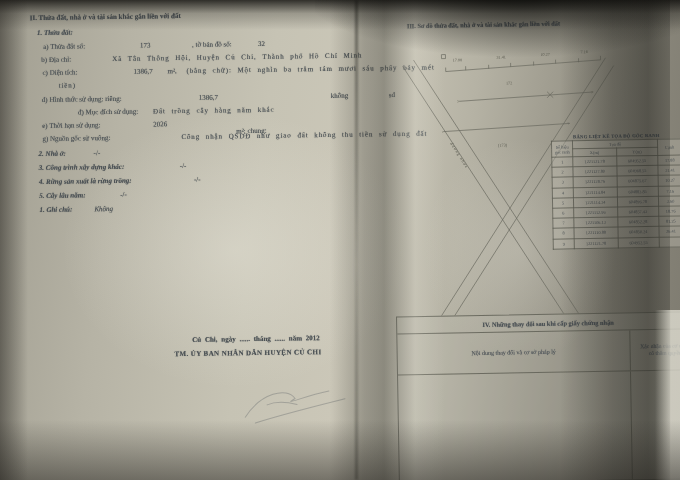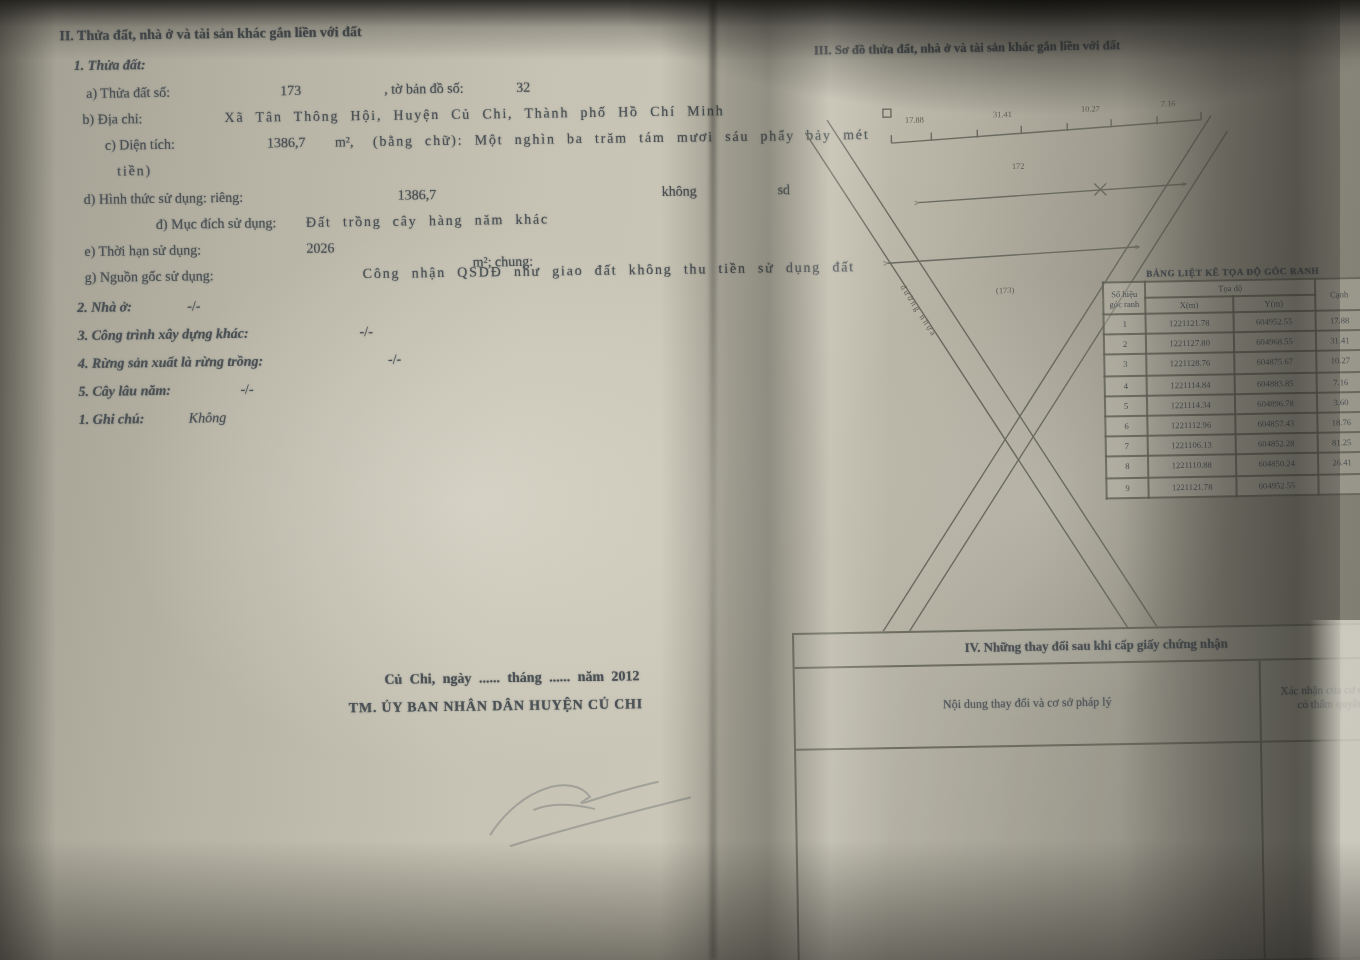--- a/index.html
+++ b/index.html
@@ -61,39 +61,39 @@
     <div class="t b i" style="left:37px;top:29px;">1. Thửa đất:</div>
 
     <div class="t" style="left:43px;top:43px;">a) Thửa đất số:</div>
     <div class="t" style="left:140px;top:43px;">173</div>
     <div class="t" style="left:192px;top:43px;">, tờ bản đồ số:</div>
     <div class="t" style="left:258px;top:43px;">32</div>
 
     <div class="t" style="left:41px;top:56px;">b) Địa chỉ:</div>
     <div class="t sp" style="left:112px;top:56px;">Xã Tân Thông Hội, Huyện Củ Chi, Thành phố Hồ Chí Minh</div>
 
-    <div class="t" style="left:52px;top:69px;">c) Diện tích:</div>
+    <div class="t" style="left:42px;top:69px;">c) Diện tích:</div>
     <div class="t" style="left:133px;top:69px;">1386,7</div>
     <div class="t" style="left:167px;top:69px;">m²,</div>
     <div class="t sp" style="left:186px;top:69px;">(bằng chữ): Một nghìn ba trăm tám mươi sáu phẩy bảy mét</div>
     <div class="t sp" style="left:58px;top:82px;">tiền)</div>
 
     <div class="t" style="left:41px;top:96px;">d) Hình thức sử dụng: riêng:</div>
     <div class="t" style="left:198px;top:96px;">1386,7</div>
     <div class="t" style="left:235px;top:96px;margin-top:34px;">m²; chung:</div>
     <div class="t" style="left:330px;top:96px;">không</div>
     <div class="t" style="left:388px;top:96px;">sd</div>
 
     <div class="t" style="left:41px;top:109px;margin-left:36px;">đ) Mục đích sử dụng:</div>
     <div class="t sp" style="left:152px;top:109px;">Đất trồng cây hàng năm khác</div>
 
     <div class="t" style="left:41px;top:122px;text-align:center;">e) Thời hạn sử dụng:</div>
     <div class="t" style="left:152px;top:122px;">2026</div>
 
-    <div class="t" style="left:41px;top:135px;">g) Nguồn gốc sử dụng:</div>
+    <div class="t" style="left:41px;top:135px;">g) Nguồn gốc sử vuông:</div>
     <div class="t sp" style="left:180px;top:135px;">Công nhận QSDĐ như giao đất không thu tiền sử dụng đất</div>
 
     <div class="t b i" style="left:37px;top:150px;">2. Nhà ở:</div>
     <div class="t" style="left:92px;top:150px;">-/-</div>
 
     <div class="t b i" style="left:37px;top:164px;">3. Công trình xây dựng khác:</div>
     <div class="t" style="left:178px;top:164px;">-/-</div>
 
     <div class="t b i" style="left:37px;top:178px;">4. Rừng sản xuất là rừng trồng:</div>
     <div class="t" style="left:192px;top:178px;">-/-</div>

